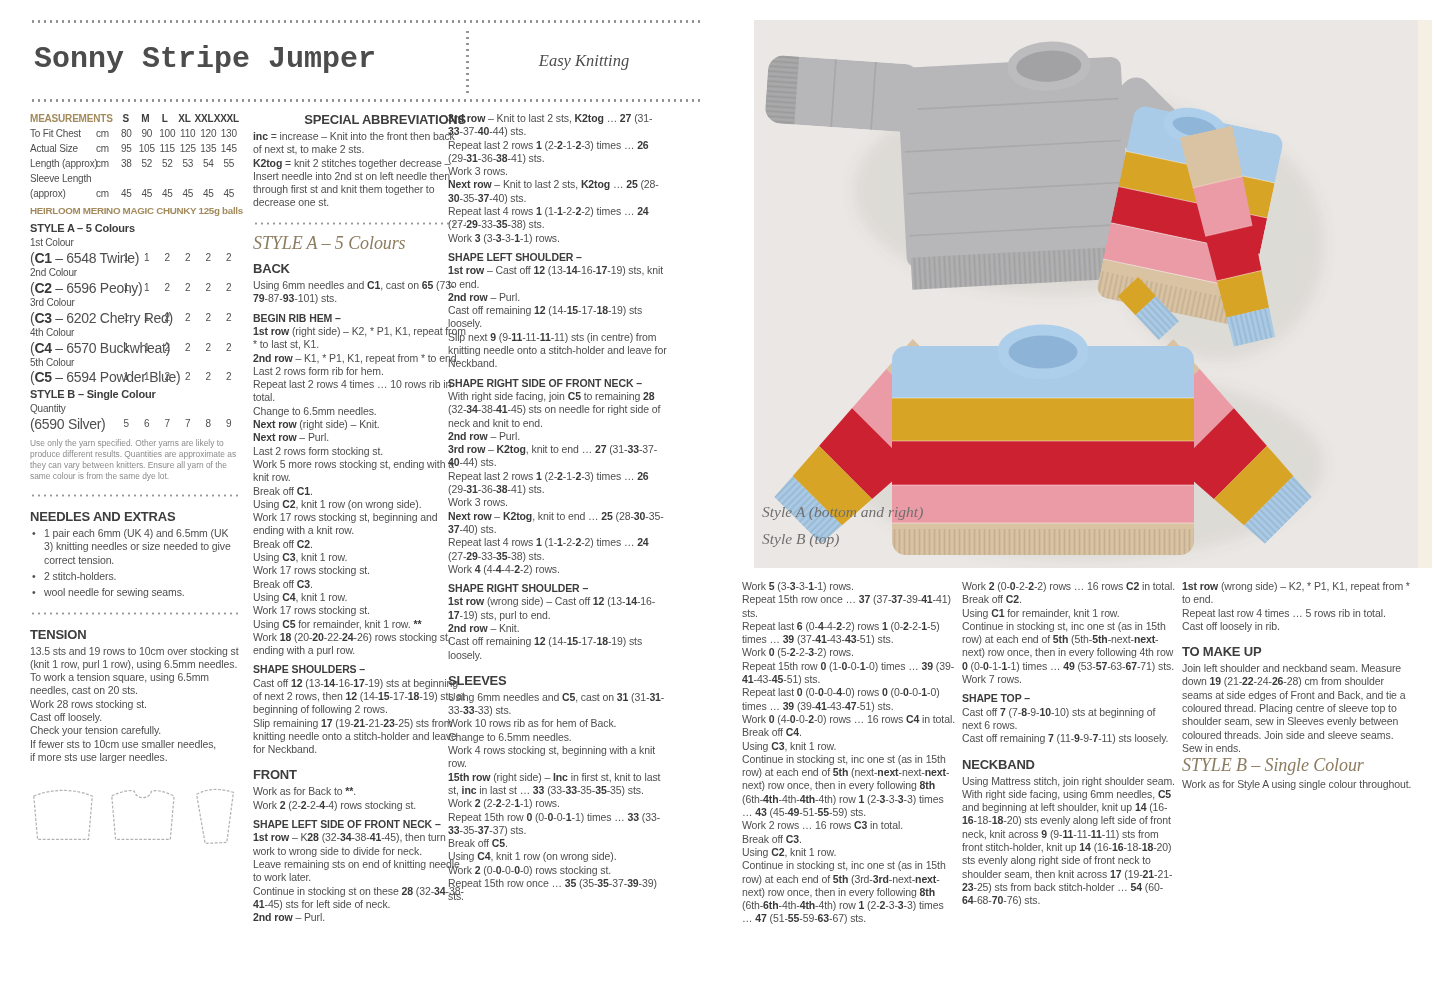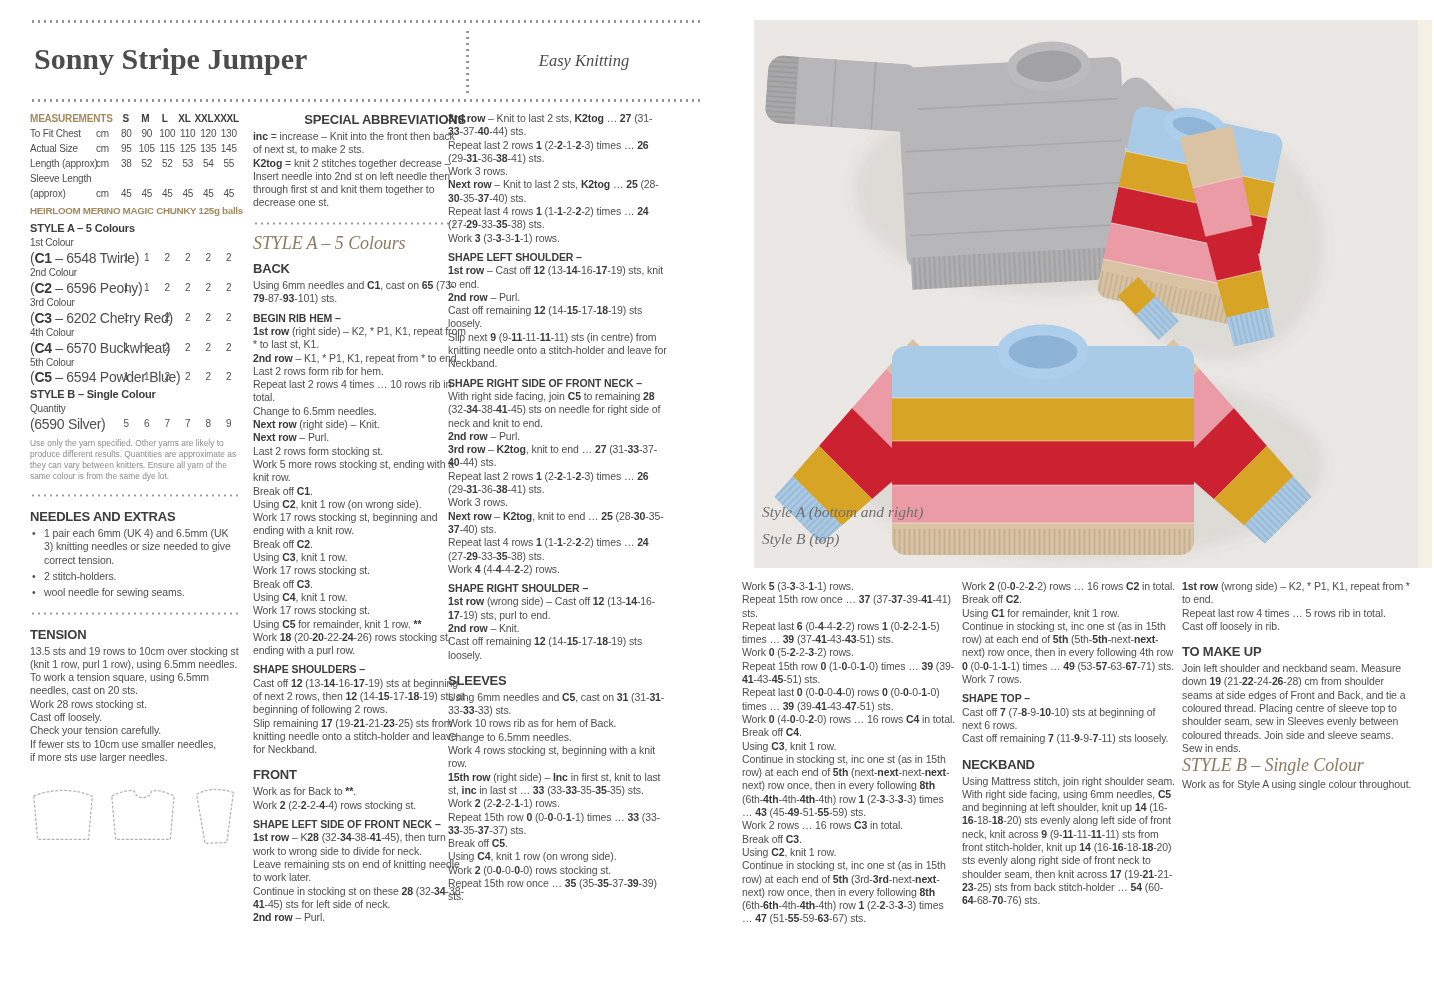--- a/index.html
+++ b/index.html
@@ -5,21 +5,21 @@
   *{margin:0;padding:0;box-sizing:border-box;}
   html,body{width:1434px;height:986px;}
   body{position:relative;background:#ffffff;font-family:"Liberation Sans",sans-serif;color:#4e4e4e;overflow:hidden;}
 
   .dots-h{height:3px;background-image:radial-gradient(circle,#8f8f8f 1.1px,transparent 1.3px);background-size:6px 3px;background-repeat:repeat-x;background-position:0 50%;}
   .dots-v{width:3px;background-image:radial-gradient(circle,#8f8f8f 1.1px,transparent 1.3px);background-size:3px 6px;background-repeat:repeat-y;background-position:50% 0;}
 
   .header{position:absolute;left:30px;top:20px;width:672px;height:82px;}
   .header .dots-top{position:absolute;left:0;right:0;top:0;}
   .header .dots-bottom{position:absolute;left:0;right:0;bottom:0;}
-  .title{position:absolute;left:4px;top:22px;font-family:Liberation Serif, serif;font-weight:bold;font-size:30px;color:#4c4c4c;}
+  .title{position:absolute;left:4px;top:22px;font-family:Liberation Mono, monospace;font-weight:bold;font-size:30px;color:#4c4c4c;}
   .vsep{position:absolute;left:436px;top:9px;bottom:9px;}
   .difficulty{position:absolute;left:436px;right:0;top:0;bottom:0;display:flex;align-items:center;justify-content:center;font-family:"Liberation Serif",serif;font-style:italic;font-size:16.5px;color:#4c4c4c;}
 
   .col{position:absolute;font-size:10.5px;line-height:13.3px;letter-spacing:-0.1px;}
   .col1{left:30px;top:112px;width:209px;}
   .col2{left:253px;top:112px;width:213px;}
   .col3{left:448px;top:112px;width:219px;}
   .rcol1{left:742px;top:580px;width:213px;}
   .rcol2{left:962px;top:580px;width:213px;}
   .rcol3{left:1182px;top:580px;width:230px;}

